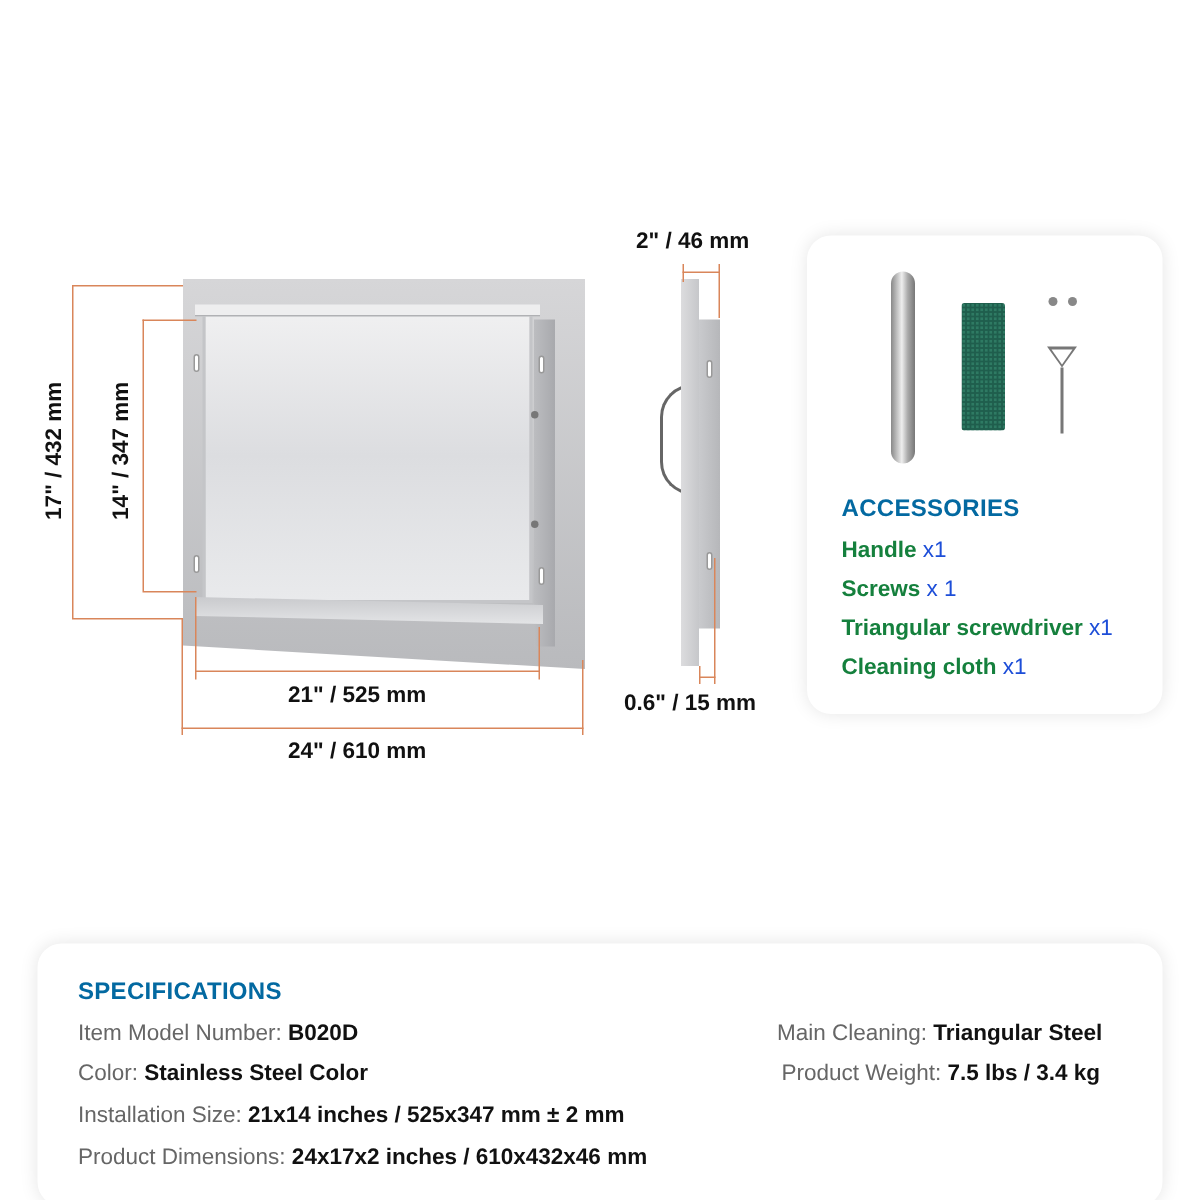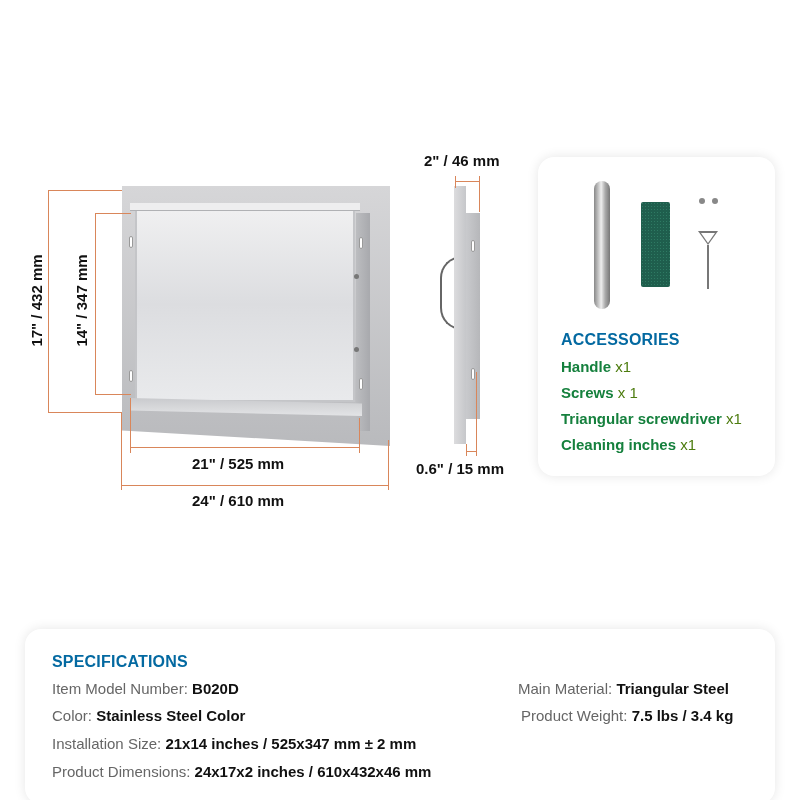--- a/index.html
+++ b/index.html
@@ -48,21 +48,21 @@
     box-shadow: 0 0 12px rgba(0,0,0,0.10);
   }
   .acc-card { left: 538px; top: 157px; width: 237px; height: 319px; }
   .spec-card { left: 25px; top: 629px; width: 750px; height: 175px; }
 
   .section-title { color: #0369a1; font-weight: bold; font-size: 16px; letter-spacing: 0.2px; }
   .acc-title { position: absolute; left: 23px; top: 174px; }
   .acc-list { position: absolute; left: 23px; top: 200px; list-style: none; }
   .acc-list li { font-size: 15px; height: 26px; line-height: 20px; white-space: nowrap; }
   .acc-name { font-weight: bold; color: #15803d; }
-  .acc-qty { color: #4d7c0f; }
+  .acc-qty { color: #1d4ed8; }
 
   .spec-title { position: absolute; left: 27px; top: 24px; }
   .spec-row { position: absolute; font-size: 15px; white-space: nowrap; }
   .spec-k { color: #666; margin-top: 24px; }
   .spec-v { color: #111; font-weight: bold; }
 
   
   .acc-handle { position: absolute; left: 56px; top: 24px; width: 16px; height: 128px; border-radius: 8px;
     background: linear-gradient(90deg,#888,#eee 45%,#aaa 70%,#777); }
   .acc-cloth { position: absolute; left: 103px; top: 45px; width: 29px; height: 85px; background: #1f5e4d; border-radius: 2px;
@@ -135,27 +135,27 @@
   <div class="screw" style="left:174px;"></div>
   <div class="tool-tri"></div>
   <div class="tool-tri-inner"></div>
   <div class="tool-shaft"></div>
 
   <div class="section-title acc-title">ACCESSORIES</div>
   <ul class="acc-list">
     <li><span class="acc-name">Handle</span> <span class="acc-qty">x1</span></li>
     <li><span class="acc-name">Screws</span> <span class="acc-qty">x 1</span></li>
     <li><span class="acc-name">Triangular screwdriver</span> <span class="acc-qty">x1</span></li>
-    <li><span class="acc-name">Cleaning inches</span> <span class="acc-qty">x1</span></li>
+    <li><span class="acc-name">Cleaning cloth</span> <span class="acc-qty">x1</span></li>
   </ul>
 </div>
 
 <div class="card spec-card">
   <div class="section-title spec-title">SPECIFICATIONS</div>
 
   <div class="spec-row" style="left:27px;top:51px;"><span class="spec-k">Item Model Number:</span> <span class="spec-v">B020D</span></div>
   <div class="spec-row" style="left:27px;top:78px;"><span class="spec-k">Color:</span> <span class="spec-v">Stainless Steel Color</span></div>
   <div class="spec-row" style="left:27px;top:106px;"><span class="spec-k">Installation Size:</span> <span class="spec-v">21x14 inches / 525x347 mm ± 2 mm</span></div>
   <div class="spec-row" style="left:27px;top:134px;"><span class="spec-k">Product Dimensions:</span> <span class="spec-v">24x17x2 inches / 610x432x46 mm</span></div>
 
-  <div class="spec-row" style="left:493px;top:51px;"><span class="spec-k">Main Material:</span> <span class="spec-v">Triangular Steel</span></div>
+  <div class="spec-row" style="left:493px;top:51px;"><span class="spec-k">Main Cleaning:</span> <span class="spec-v">Triangular Steel</span></div>
   <div class="spec-row" style="left:496px;top:78px;"><span class="spec-k">Product Weight:</span> <span class="spec-v">7.5 lbs / 3.4 kg</span></div>
 </div>
 
 </body></html>

